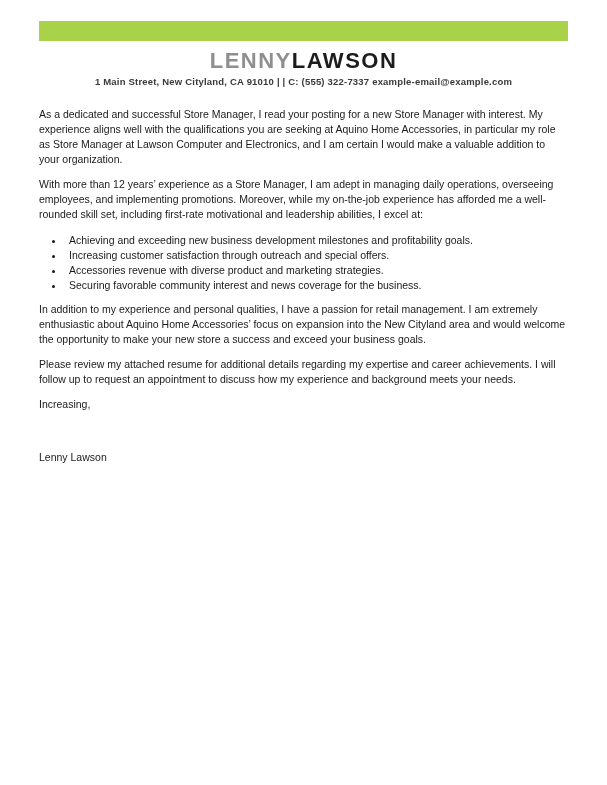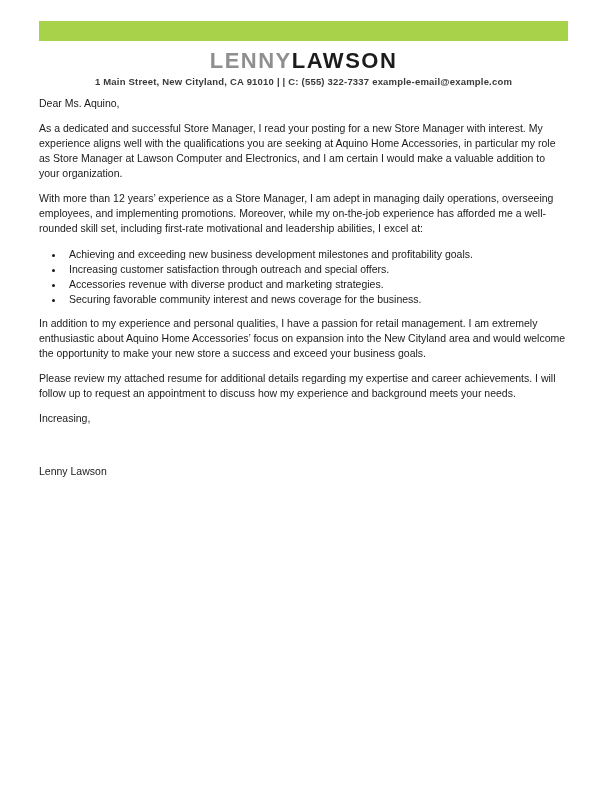--- a/index.html
+++ b/index.html
@@ -32,21 +32,21 @@
     white-space: nowrap;
   }
   .name .first { color: #8f8f8f; }
   .name .last  { color: #1c1c1c; margin-left: 0; }
   .contact {
     text-align: center;
     font-size: 9.5px;
     font-weight: bold;
     color: #3a3a3a;
     letter-spacing: 0.2px;
-    margin: 0 0 9px 0;
+    margin: 0 0 20px 0;
   }
   .body-text {
     font-size: 10.5px;
     line-height: 15px;
   }
   .body-text p {
     margin: 0 0 10px 0;
   }
   .salutation { margin-top: 6px; }
   ul.bullets {
@@ -69,21 +69,20 @@
   <div class="accent-bar" style="background: rgb(168, 210, 74);"></div>
 
   <div class="name">
     <span class="first" style="color: rgb(143, 143, 143); text-align: right;">LENNY</span><span class="last" style="color: rgb(28, 28, 28);">LAWSON</span>
   </div>
 
   <div class="contact">1 Main Street, New Cityland, CA 91010 | | C: (555) 322-7337 example-email@example.com</div>
 
   <div class="body-text">
 
-    <p class="salutation">Dear Ms. Aquino,</p>
 
     <p>As a dedicated and successful Store Manager, I read your posting for a new Store Manager with interest. My experience aligns well with the qualifications you are seeking at Aquino Home Accessories, in particular my role as Store Manager at Lawson Computer and Electronics, and I am certain I would make a valuable addition to your organization.</p>
 
     <p>With more than 12 years’ experience as a Store Manager, I am adept in managing daily operations, overseeing employees, and implementing promotions. Moreover, while my on-the-job experience has afforded me a well-rounded skill set, including first-rate motivational and leadership abilities, I excel at:</p>
 
     <ul class="bullets">
       <li>Achieving and exceeding new business development milestones and profitability goals.</li>
       <li>Increasing customer satisfaction through outreach and special offers.</li>
       <li>Accessories revenue with diverse product and marketing strategies.</li>
       <li>Securing favorable community interest and news coverage for the business.</li>

